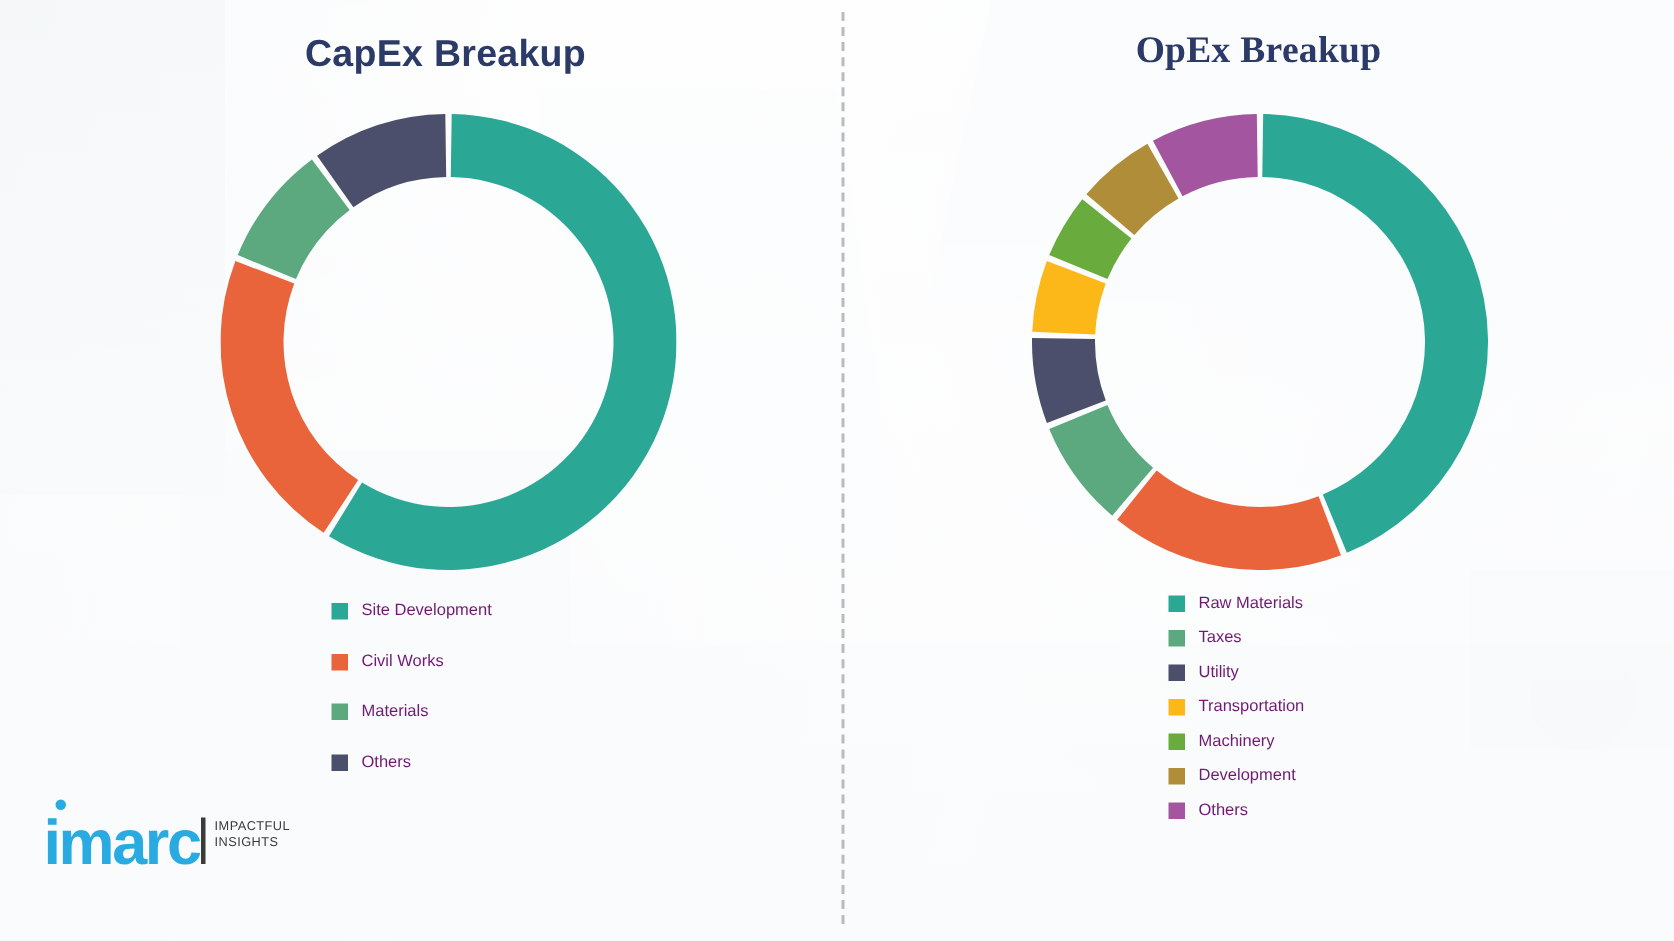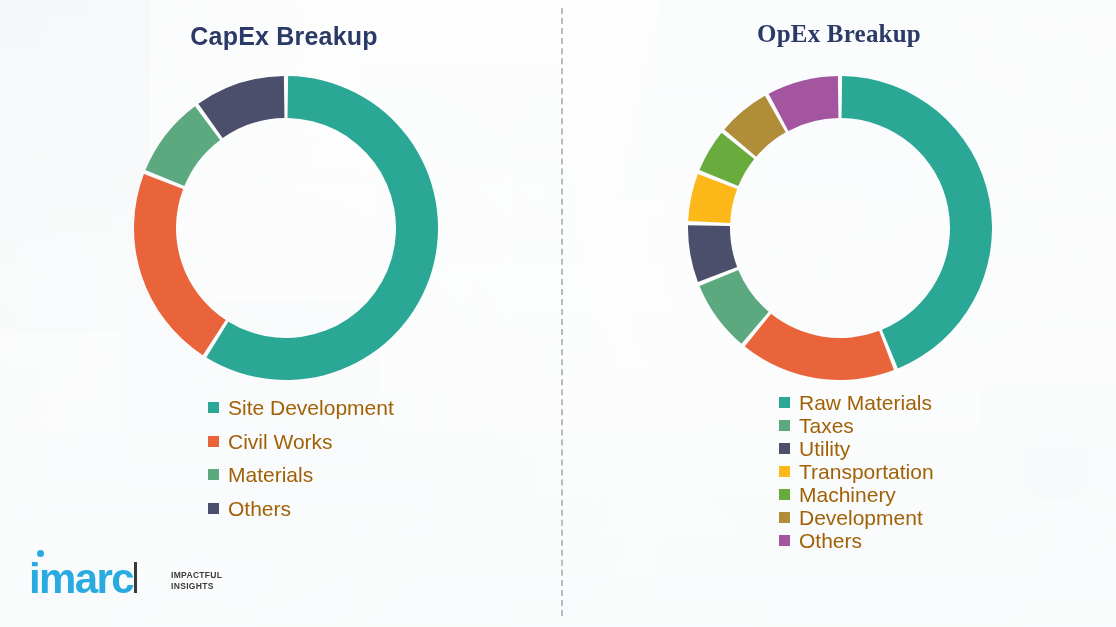--- a/index.html
+++ b/index.html
@@ -56,21 +56,21 @@
     z-index: 2;
     width: 100%;
     height: 100%;
   }
 
   .panel {
     position: absolute;
     top: 0;
     height: 627px;
   }
-  .panel.left  { left: 3px;    width: 562px; }
+  .panel.left  { left: 16px;    width: 562px; }
   .panel.right { left: 562px; width: 554px; }
 
   .panel-title {
     position: absolute;
     left: 0;
     width: 100%;
     top: 22px;
     text-align: center;
     font-size: 25px;
     font-weight: bold;
@@ -84,22 +84,22 @@
     width: 304px;
     height: 304px;
   }
   .panel.left  .donut-wrap { left: 131px; top: 76px; }
   .panel.right .donut-wrap { left: 126px; top: 76px; }
 
   .donut-wrap svg { display: block; width: 304px; height: 304px; }
 
   .legend {
     position: absolute;
-    font-size: 21px;
-    color: #a16207;
+    font-size: 11px;
+    color: #701a75;
   }
   .panel.left .legend  { left: 205px; top: 391px; }
   .panel.right .legend { left: 217px; top: 391px; }
 
   .legend-item {
     display: flex;
     align-items: center;
     margin-bottom: 0;
   }
   .panel.left .legend-item  { height: 33.5px; }
@@ -120,23 +120,23 @@
     width: 0;
     height: 608px;
     border-left: 2px dashed #b9bcbe;
     z-index: 3;
   }
 
   
   .logo {
     position: absolute;
     left: 29px;
-    top: 562px;
+    top: 545px;
     display: flex;
-    align-items: flex-end;
+    align-items: flex-start;
     z-index: 4;
   }
   .logo-mark {
     position: relative;
     font-size: 42px;
     font-weight: bold;
     color: #29abe2;
     line-height: 0.82;
     letter-spacing: -1.6px;
   }
@@ -150,26 +150,25 @@
     background: #29abe2;
   }
   .logo-bar {
     width: 3px;
     height: 31px;
     background: #3a3a3a;
     margin: 0 6px 3px 1px;
   }
   .logo-tag {
     font-size: 8.5px;
-    font-weight: bold;
+    font-weight: normal;
     color: #3a3a3a;
     line-height: 1.35;
     letter-spacing: 0.3px;
     margin-bottom: 4px;
-    margin-left: 28px;
   }
 </style>
 </head>
 <body>
 
 <div id="stage">
 
   <div id="bg">
     <div class="blob b1"></div>
     <div class="blob b2"></div>

